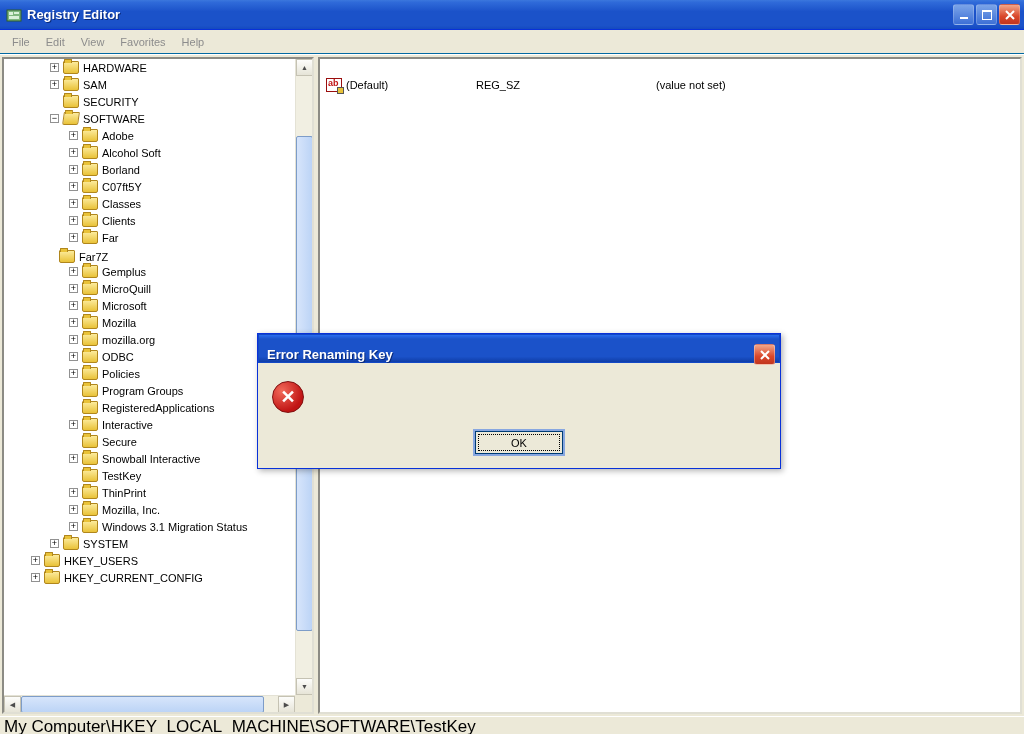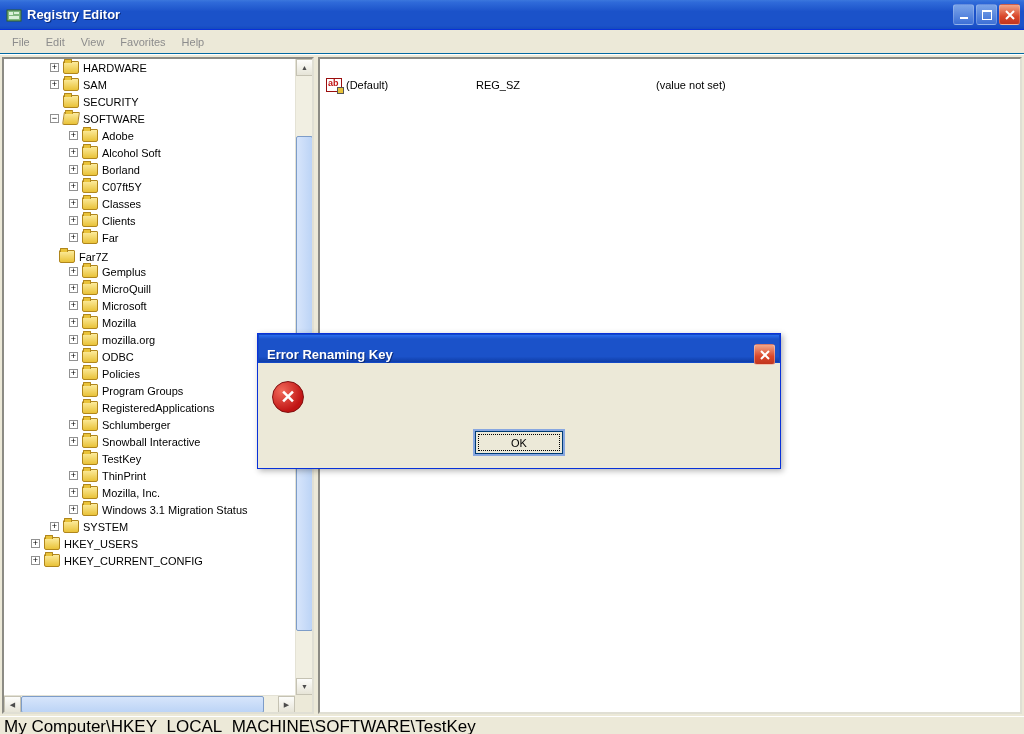--- a/index.html
+++ b/index.html
@@ -479,21 +479,26 @@
             <span>Program Groups</span>
           </div>
           <div class="tree-row" style="padding-left: 65px;">
             <span class="expander blank"></span>
             <span class="folder-icon folder-closed"></span>
             <span>RegisteredApplications</span>
           </div>
           <div class="tree-row" style="padding-left: 65px;">
             <span class="expander">+</span>
             <span class="folder-icon folder-closed"></span>
-            <span>Schlumberger</span>
+            <span>Interactive</span>
+          </div>
+          <div class="tree-row" style="padding-left: 65px;">
+            <span class="expander blank"></span>
+            <span class="folder-icon folder-closed"></span>
+            <span>Secure</span>
           </div>
           <div class="tree-row" style="padding-left: 65px;">
             <span class="expander">+</span>
             <span class="folder-icon folder-closed"></span>
             <span>Snowball Interactive</span>
           </div>
           <div class="tree-row" style="padding-left: 65px;">
             <span class="expander blank"></span>
             <span class="folder-icon folder-closed"></span>
             <span>TestKey</span>

